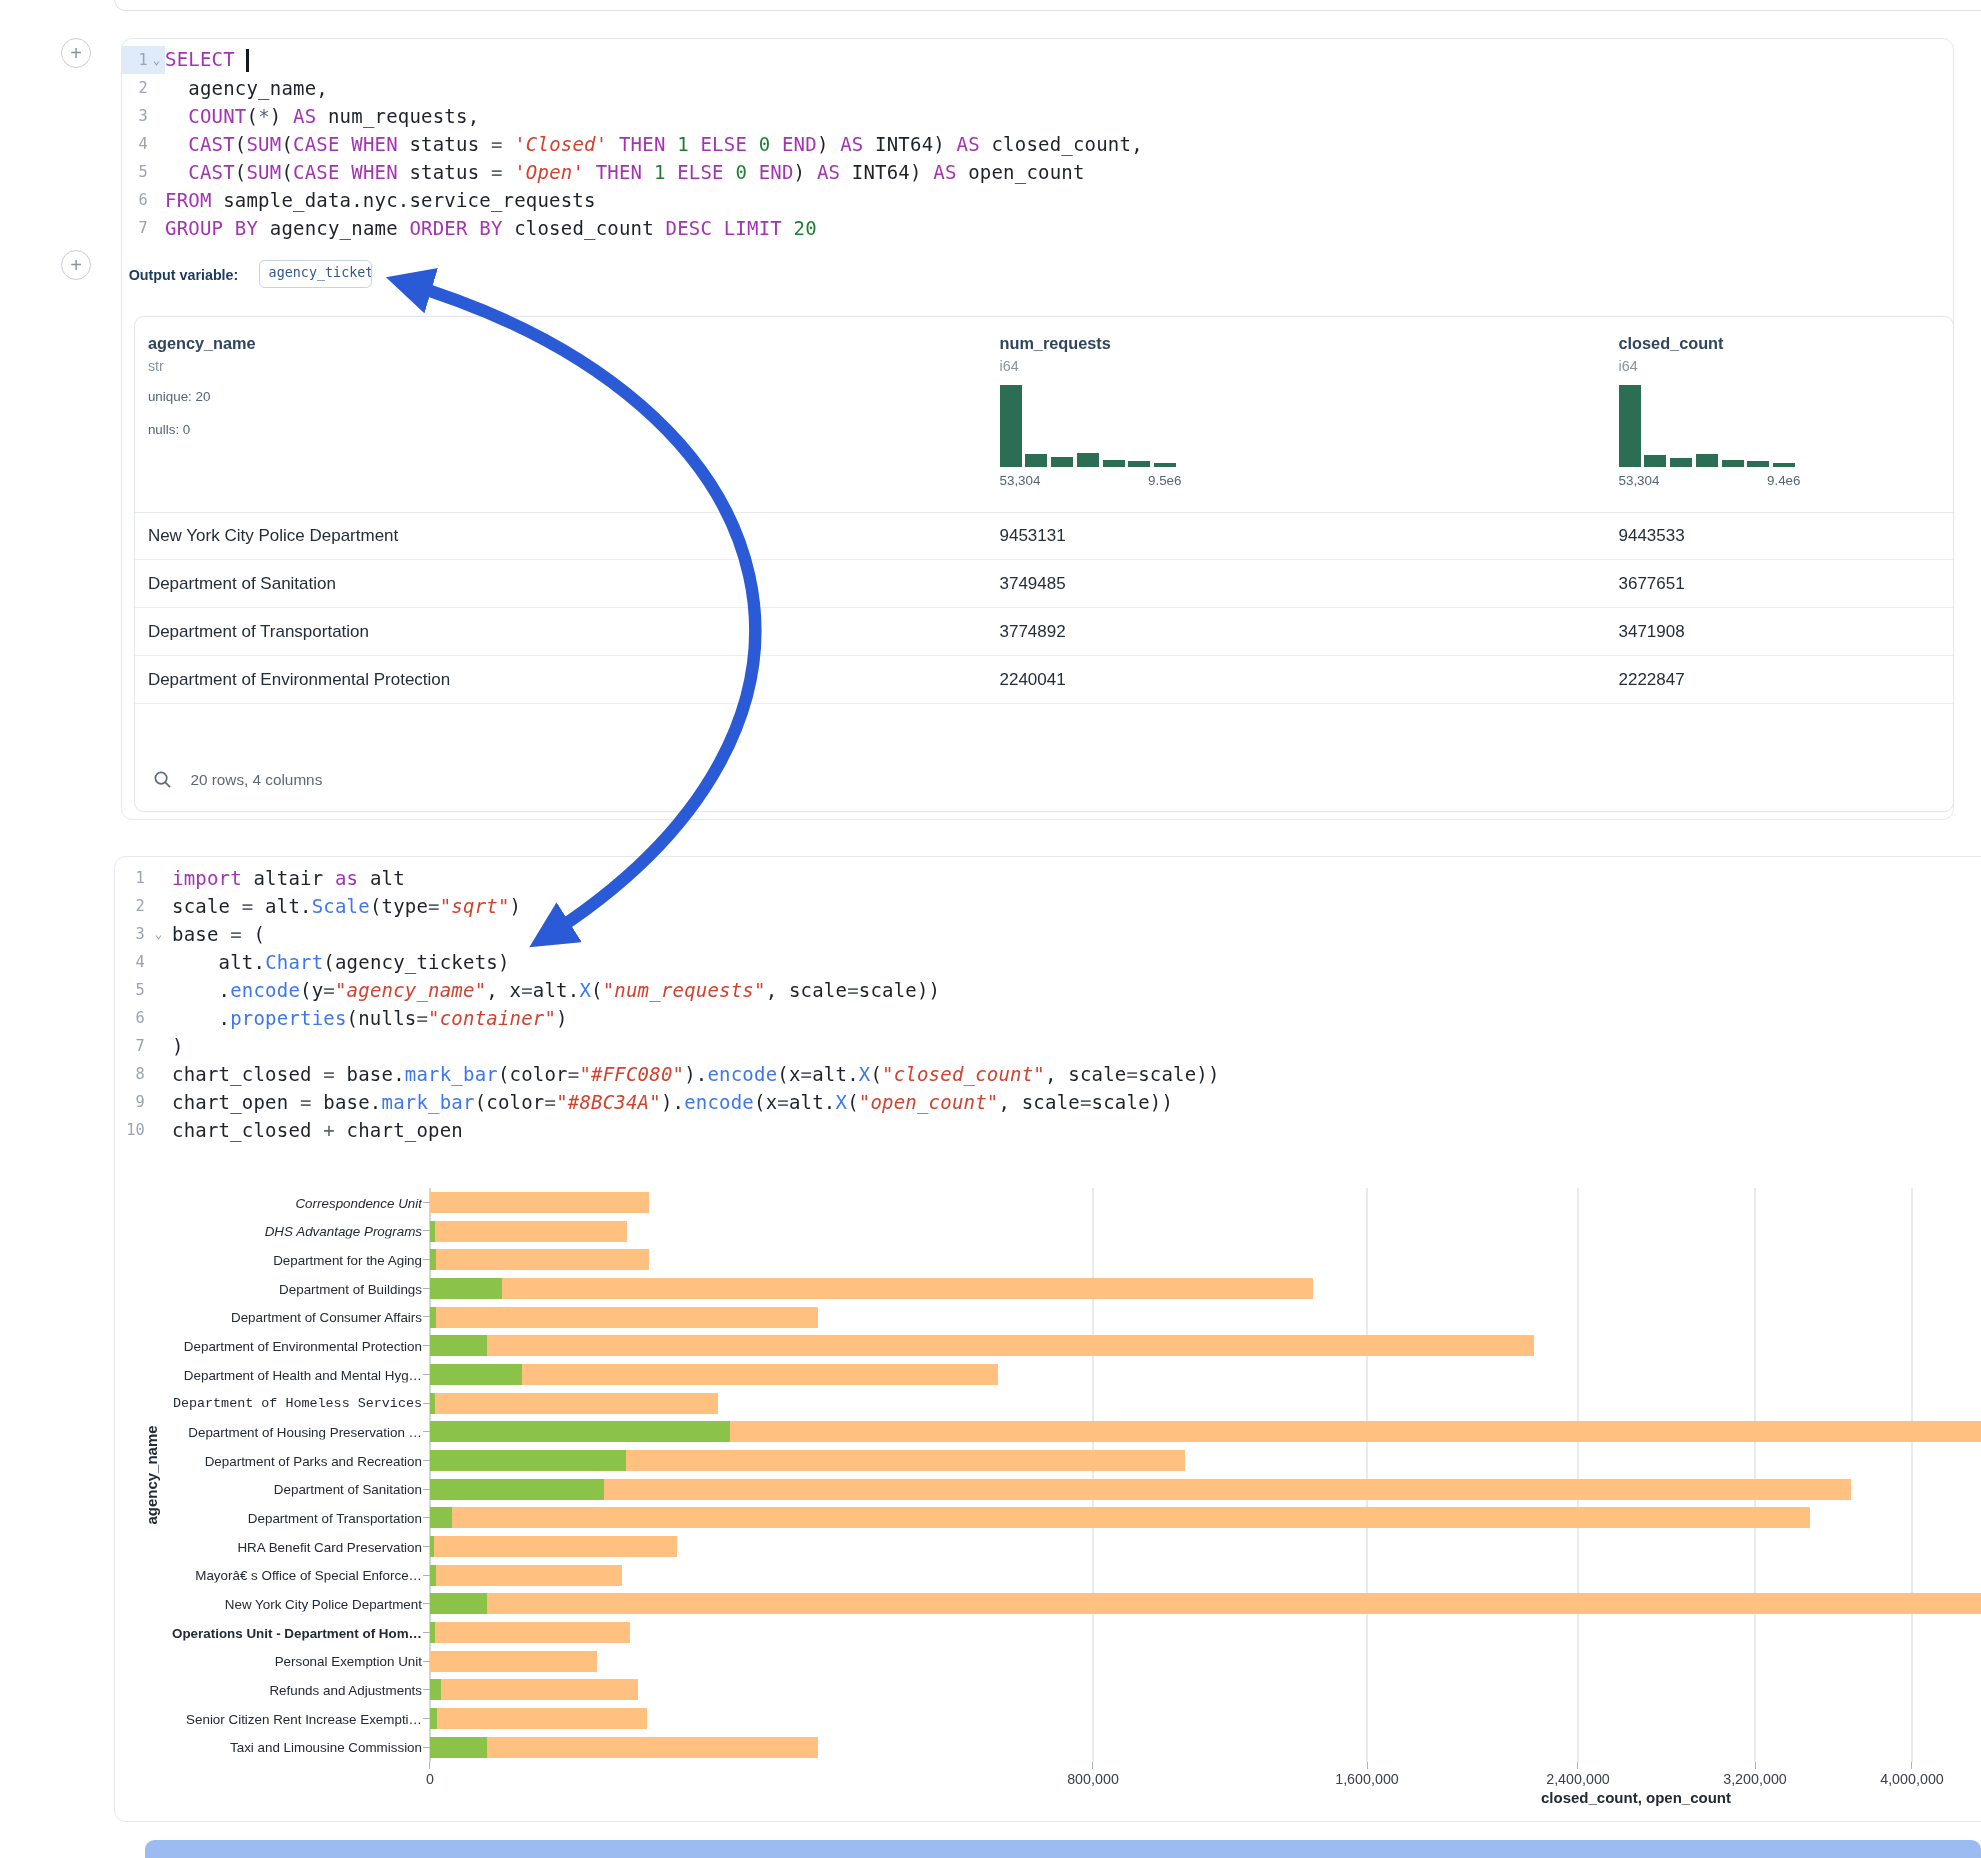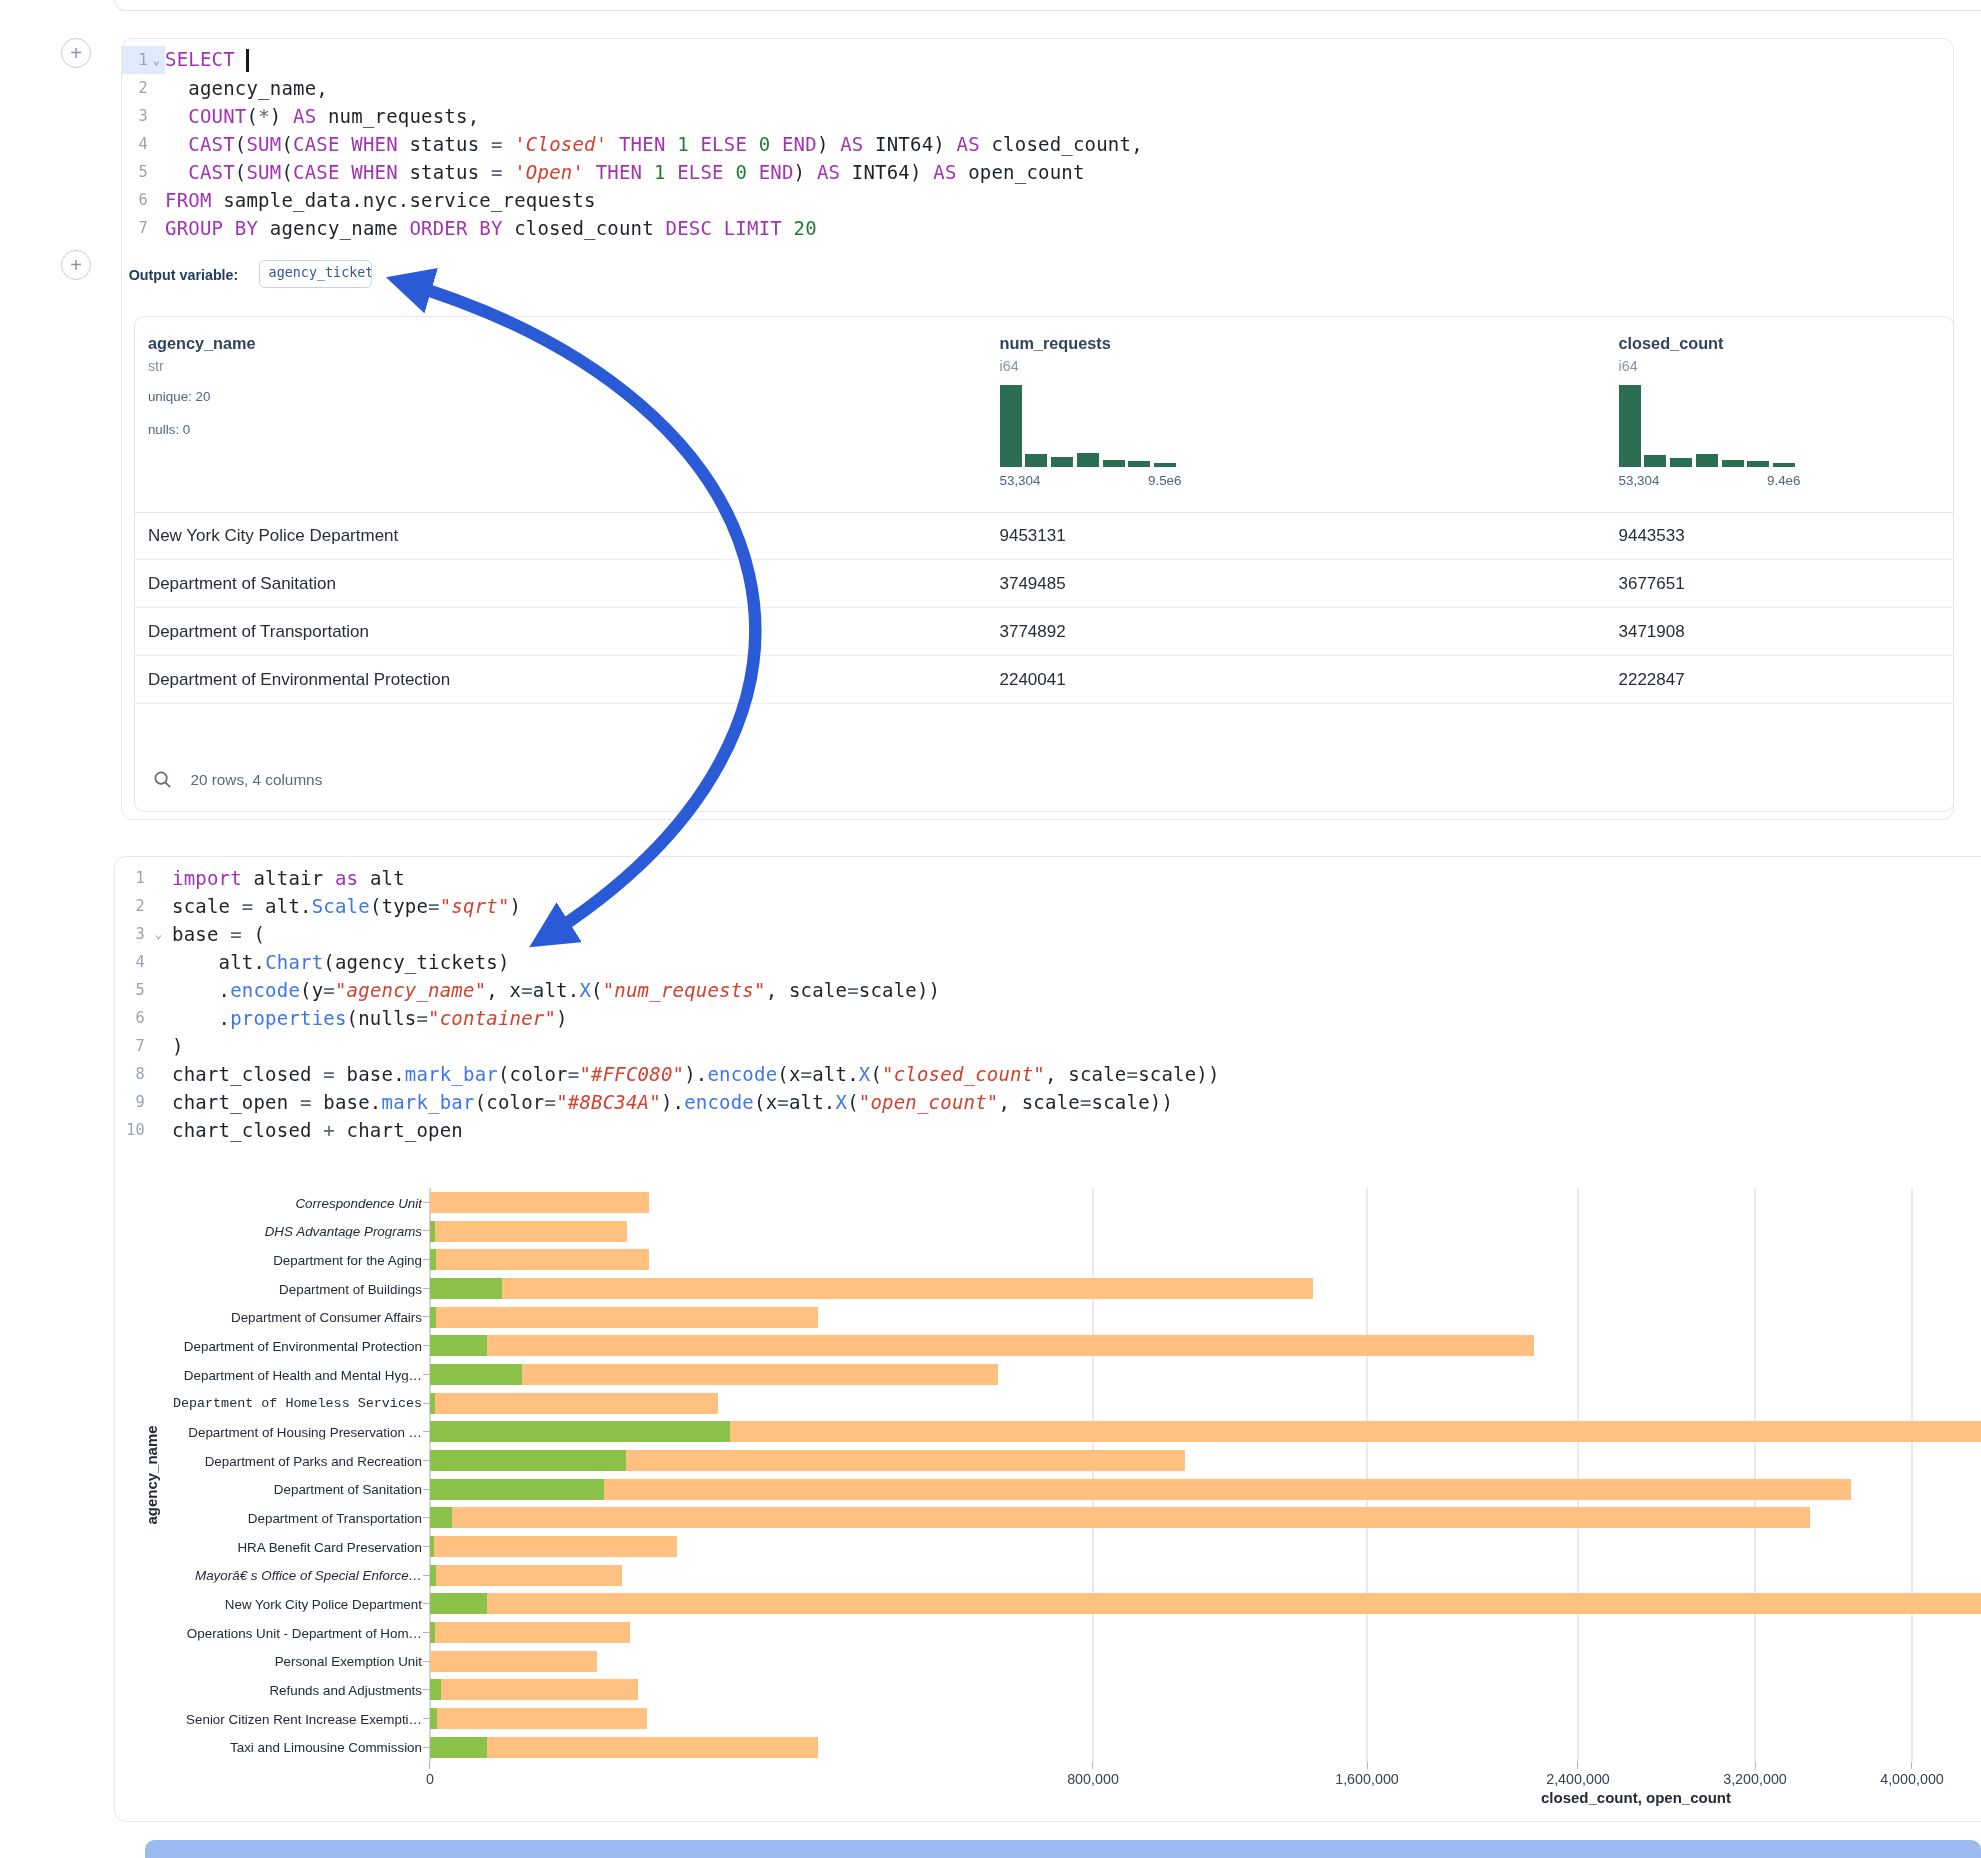--- a/index.html
+++ b/index.html
@@ -365,29 +365,29 @@
       <div class="bar" style="left: 430px; top: 1479px; width: 1421px; background: rgb(255, 192, 128);"></div>
       <div class="bar" style="left: 430px; top: 1479px; width: 174px; background: rgb(139, 195, 74);"></div>
       <div class="ylabel" style="top: 1518px;">Department of Transportation</div>
       <div class="ytick" style="top: 1517px;"></div>
       <div class="bar" style="left: 430px; top: 1507px; width: 1380px; background: rgb(255, 192, 128);"></div>
       <div class="bar" style="left: 430px; top: 1507px; width: 22px; background: rgb(139, 195, 74);"></div>
       <div class="ylabel" style="top: 1547px;">HRA Benefit Card Preservation</div>
       <div class="ytick" style="top: 1546px;"></div>
       <div class="bar" style="left: 430px; top: 1536px; width: 247px; background: rgb(255, 192, 128);"></div>
       <div class="bar" style="left: 430px; top: 1536px; width: 4px; background: rgb(139, 195, 74);"></div>
-      <div class="ylabel" style="top: 1575px; font-style: italic;">Mayorâ€ s Office of Special Enforce…</div>
+      <div class="ylabel" style="top: 1575px;">Mayorâ€ s Office of Special Enforce…</div>
       <div class="ytick" style="top: 1575px;"></div>
       <div class="bar" style="left: 430px; top: 1565px; width: 192px; background: rgb(255, 192, 128);"></div>
       <div class="bar" style="left: 430px; top: 1565px; width: 6.2px; background: rgb(139, 195, 74);"></div>
       <div class="ylabel" style="top: 1604px;">New York City Police Department</div>
       <div class="ytick" style="top: 1603px;"></div>
       <div class="bar" style="left: 430px; top: 1593px; width: 1587px; background: rgb(255, 192, 128);"></div>
       <div class="bar" style="left: 430px; top: 1593px; width: 57px; background: rgb(139, 195, 74);"></div>
-      <div class="ylabel" style="top: 1633px;">Operations Unit - Department of Hom…</div>
+      <div class="ylabel" style="top: 1633px; font-weight: bold;">Operations Unit - Department of Hom…</div>
       <div class="ytick" style="top: 1632px;"></div>
       <div class="bar" style="left: 430px; top: 1622px; width: 200px; background: rgb(255, 192, 128);"></div>
       <div class="bar" style="left: 430px; top: 1622px; width: 5.2px; background: rgb(139, 195, 74);"></div>
       <div class="ylabel" style="top: 1661px;">Personal Exemption Unit</div>
       <div class="ytick" style="top: 1661px;"></div>
       <div class="bar" style="left: 430px; top: 1651px; width: 167px; background: rgb(255, 192, 128);"></div>
       <div class="ylabel" style="top: 1690px;">Refunds and Adjustments</div>
       <div class="ytick" style="top: 1689px;"></div>
       <div class="bar" style="left: 430px; top: 1679px; width: 208px; background: rgb(255, 192, 128);"></div>
       <div class="bar" style="left: 430px; top: 1679px; width: 10.5px; background: rgb(139, 195, 74);"></div>

